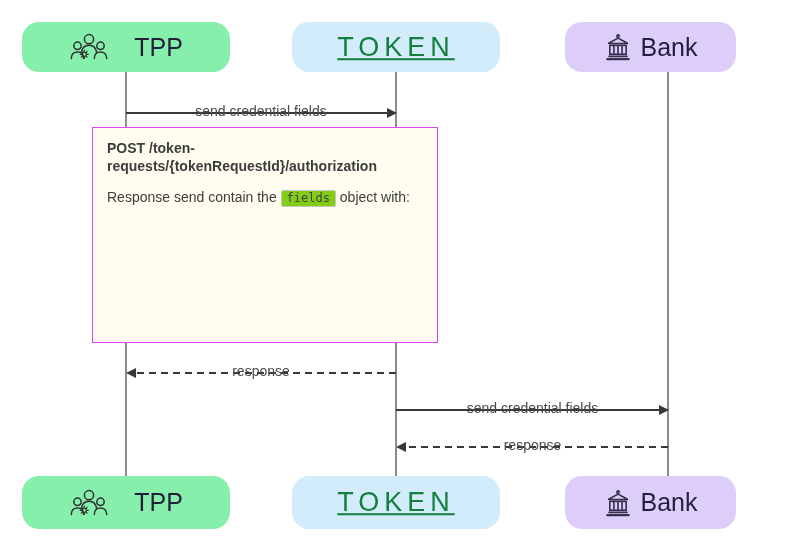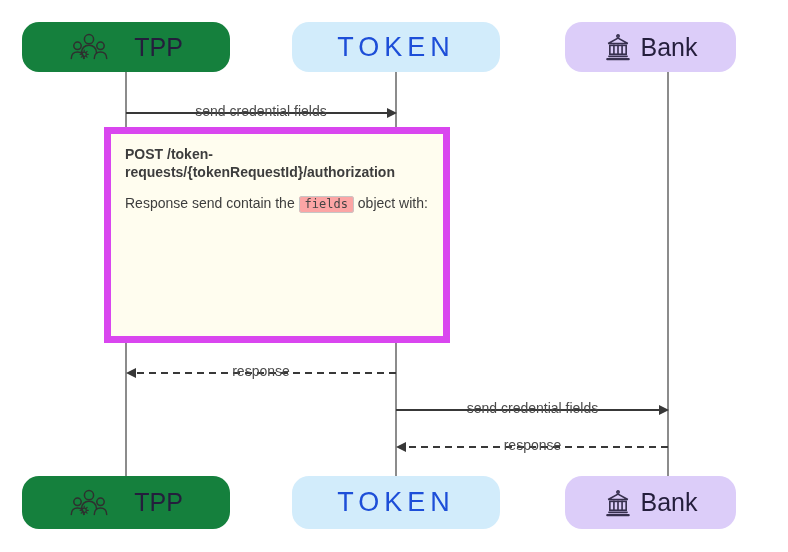--- a/index.html
+++ b/index.html
@@ -8,50 +8,51 @@
     font-family:"Liberation Sans","DejaVu Sans",sans-serif;overflow:hidden;
   }
   svg.overlay{position:absolute;left:0;top:0;width:788px;height:552px;}
 
   
   .actor{
     position:absolute;height:50px;border-radius:17px;
     display:flex;align-items:center;justify-content:center;gap:9px;
     color:#241E3C;font-size:25px;
   }
-  .actor.tpp{left:22px;width:208px;background:#15803d;gap:25px;}
+  .actor.tpp{left:22px;width:208px;background:#86efac;gap:25px;}
   .actor.token{left:292px;width:208px;background:#D2ECFB;}
   .actor.bank{left:565px;width:171px;background:#DCCDF9;}
   .actor.top{top:22px;}
   .actor.bottom{top:476px;height:53px;}
   .token-logo{
-    color:#1d4ed8;font-size:27px;letter-spacing:5px;font-weight:400;
+    color:#15803d;font-size:27px;letter-spacing:5px;font-weight:400;
     transform:scaleY(1.02);
+    text-decoration:underline;
   }
 
   
   .msg-label{
     position:absolute;text-align:center;font-size:14px;color:#4A4A4A;margin-top:12px;
   }
   .msg-label.m1{left:126px;width:270px;top:91px;}
   .msg-label.m2{left:126px;width:270px;top:351px;}
   .msg-label.m3{left:396px;width:273px;top:388px;}
   .msg-label.m4{left:396px;width:273px;top:425px;}
 
   
   .note{
-    position:absolute;left:104px;top:127px;width:346px;height:216px;
-    box-sizing:border-box;background:#FFFDEF;border:7px solid #d946ef;
+    position:absolute;left:92px;top:127px;width:346px;height:216px;
+    box-sizing:border-box;background:#FFFDEF;border:1px solid #d946ef;
     padding:11px 14px 10px 14px;color:#3D3D3D;font-size:14px;line-height:1.3;
   }
   .note-title{font-weight:bold;letter-spacing:0px;word-wrap:break-word;}
   .note-body{margin-top:13px;}
   .chip{
     font-family:"DejaVu Sans Mono","Liberation Mono",monospace;
-    font-size:12px;background:#fca5a5;border:1px solid #C6C6C6;
+    font-size:12px;background:#84cc16;border:1px solid #C6C6C6;
     border-radius:3px;padding:0 5px 1px 5px;color:#444;white-space:nowrap;
   }
   .note ul{margin:11px 0 0 0;padding-left:23px;list-style:disc;}
   .note li{margin-bottom:3.5px;}
   .note li::marker{color:#333;font-size:11px;}
 </style>
 </head>
 <body>
 
 <div class="canvas">

